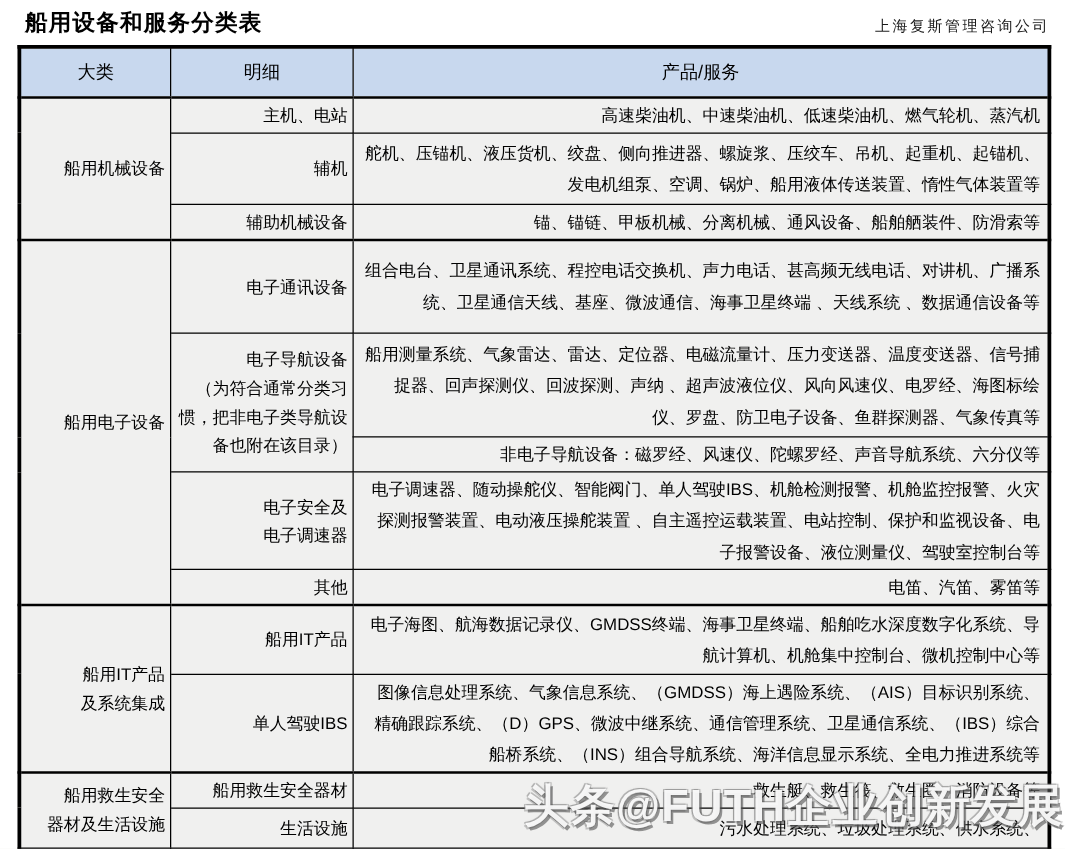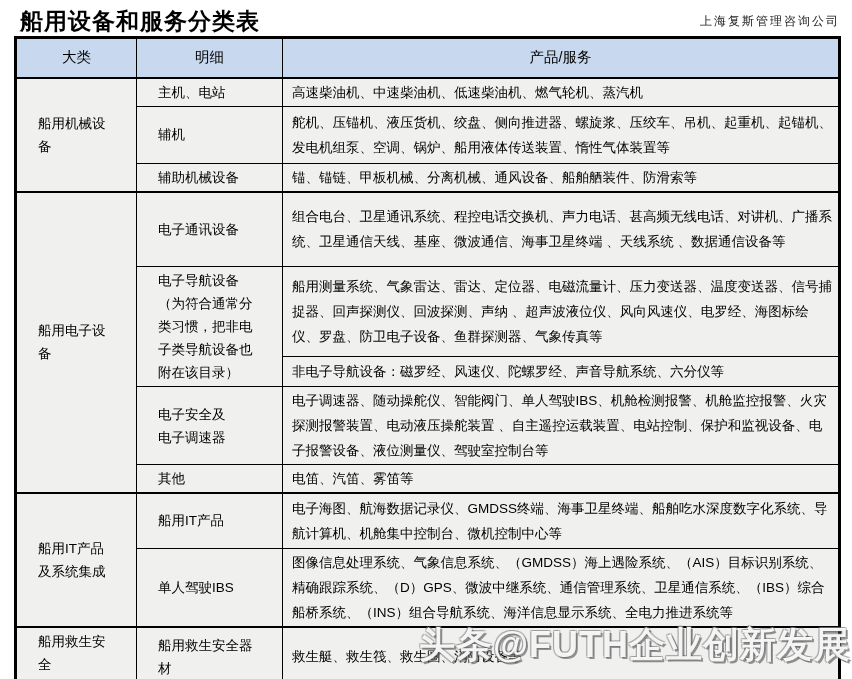--- a/index.html
+++ b/index.html
@@ -11,21 +11,21 @@
   body{
     width:852px;height:679px;
     background:#ffffff;
     font-family:"Liberation Sans",sans-serif;
     position:relative;
     overflow:hidden;
     color:#000;
   }
   .page-title{
     position:absolute;left:20px;top:6px;
-    font-size:23px;font-weight:bold;letter-spacing:1px;font-family:Liberation Serif, serif;
+    font-size:18px;font-weight:bold;letter-spacing:1px;font-family:Liberation Serif, serif;
   }
   .company{
     position:absolute;right:12px;top:13px;
     font-size:12px;
     font-family:"DejaVu Serif",serif;
     letter-spacing:2px;color:#1a1a1a;
   }
   table.class-table{
     position:absolute;left:14px;top:36px;
     width:824px;
@@ -39,27 +39,27 @@
     overflow:hidden;
   }
   th{
     background:var(--header-bg);
     font-size:14.5px;font-weight:normal;
     text-align:center;vertical-align:middle;
     border-bottom:2px solid var(--border);
   }
   td{font-size:13.5px;vertical-align:middle;}
   td.cat,td.det{
-    text-align:left;
-    padding:2px 21px;
+    text-align:right;
+    padding:2px 4px;
     white-space:pre-line;
     line-height:23px;
   }
   td.prod{
-    text-align:left;
+    text-align:right;
     padding:1px 6px 1px 9px;
     line-height:25px;
   }
   tr.sec>td{border-top:2px solid var(--border);}
   tr.h40{height:40px;} tr.h27{height:27px;} tr.h57{height:57px;}
   tr.h75{height:75px;} tr.h83{height:83px;margin-top:32px;} tr.h76{height:76px;}
   tr.h55{height:55px;} tr.h78{height:78px;} tr.h33{height:33px;}
   .watermark{
     position:absolute;right:1px;bottom:9px;
     font-size:36px;font-weight:bold;letter-spacing:1px;

